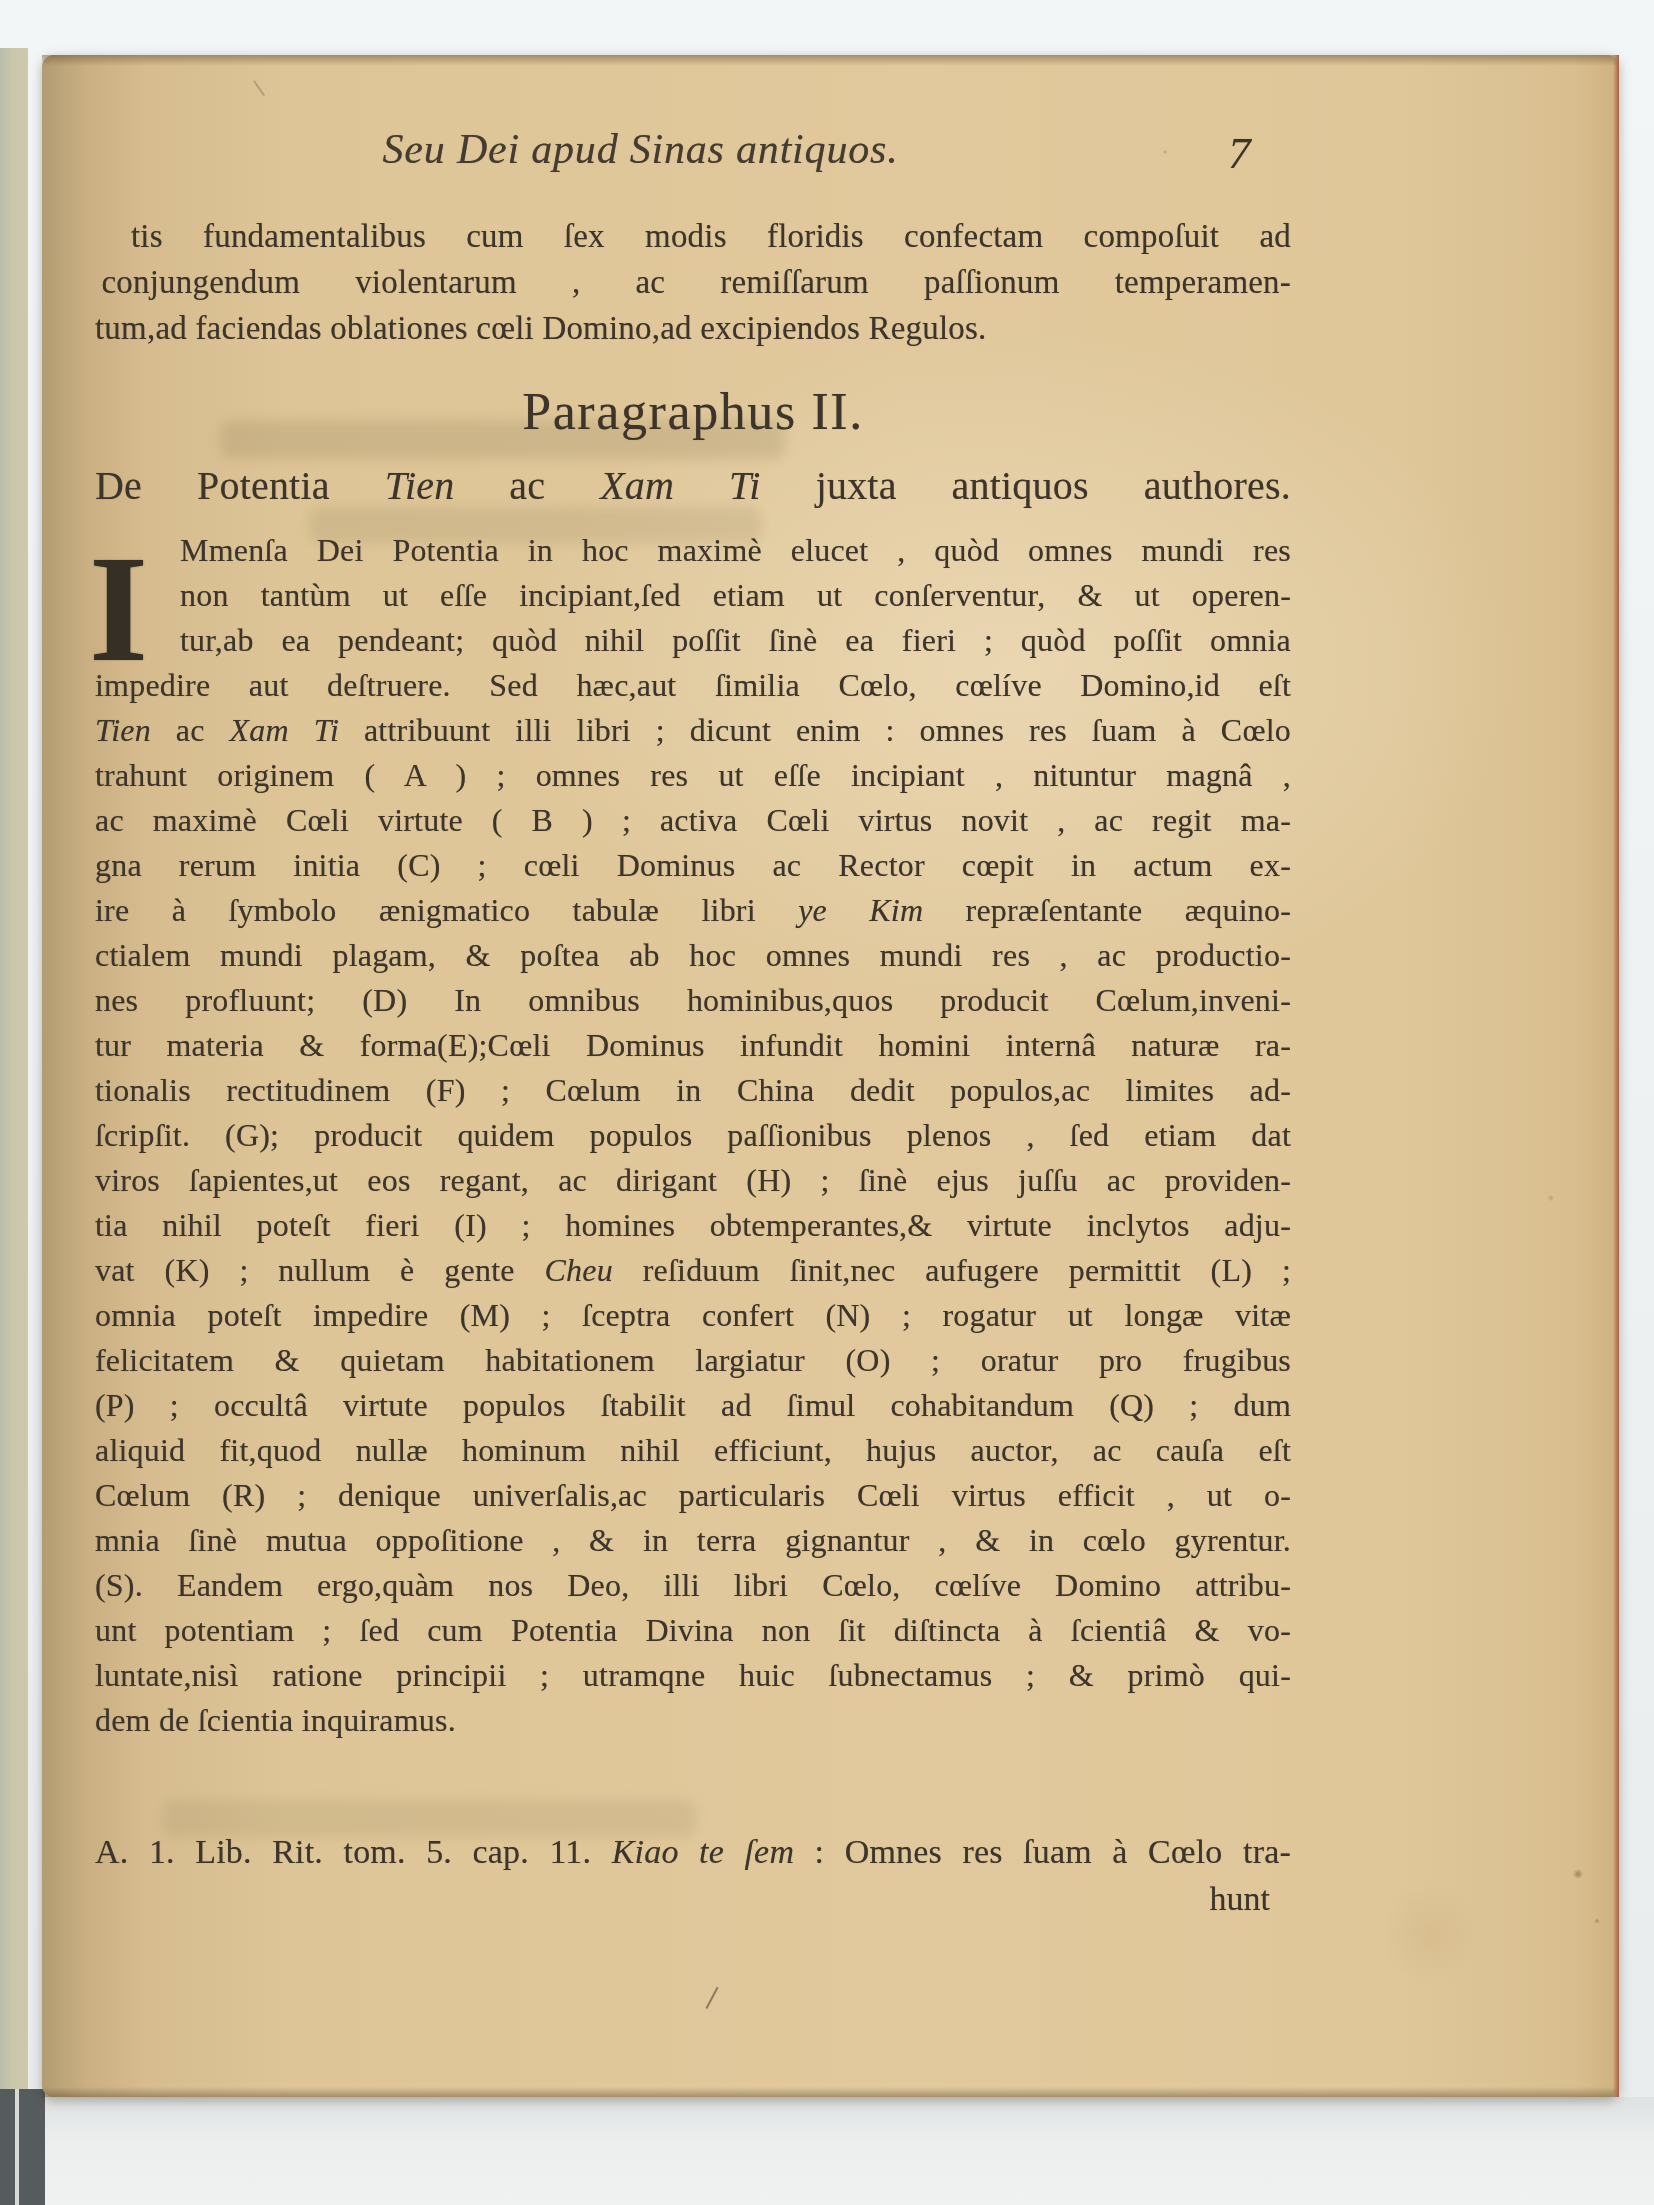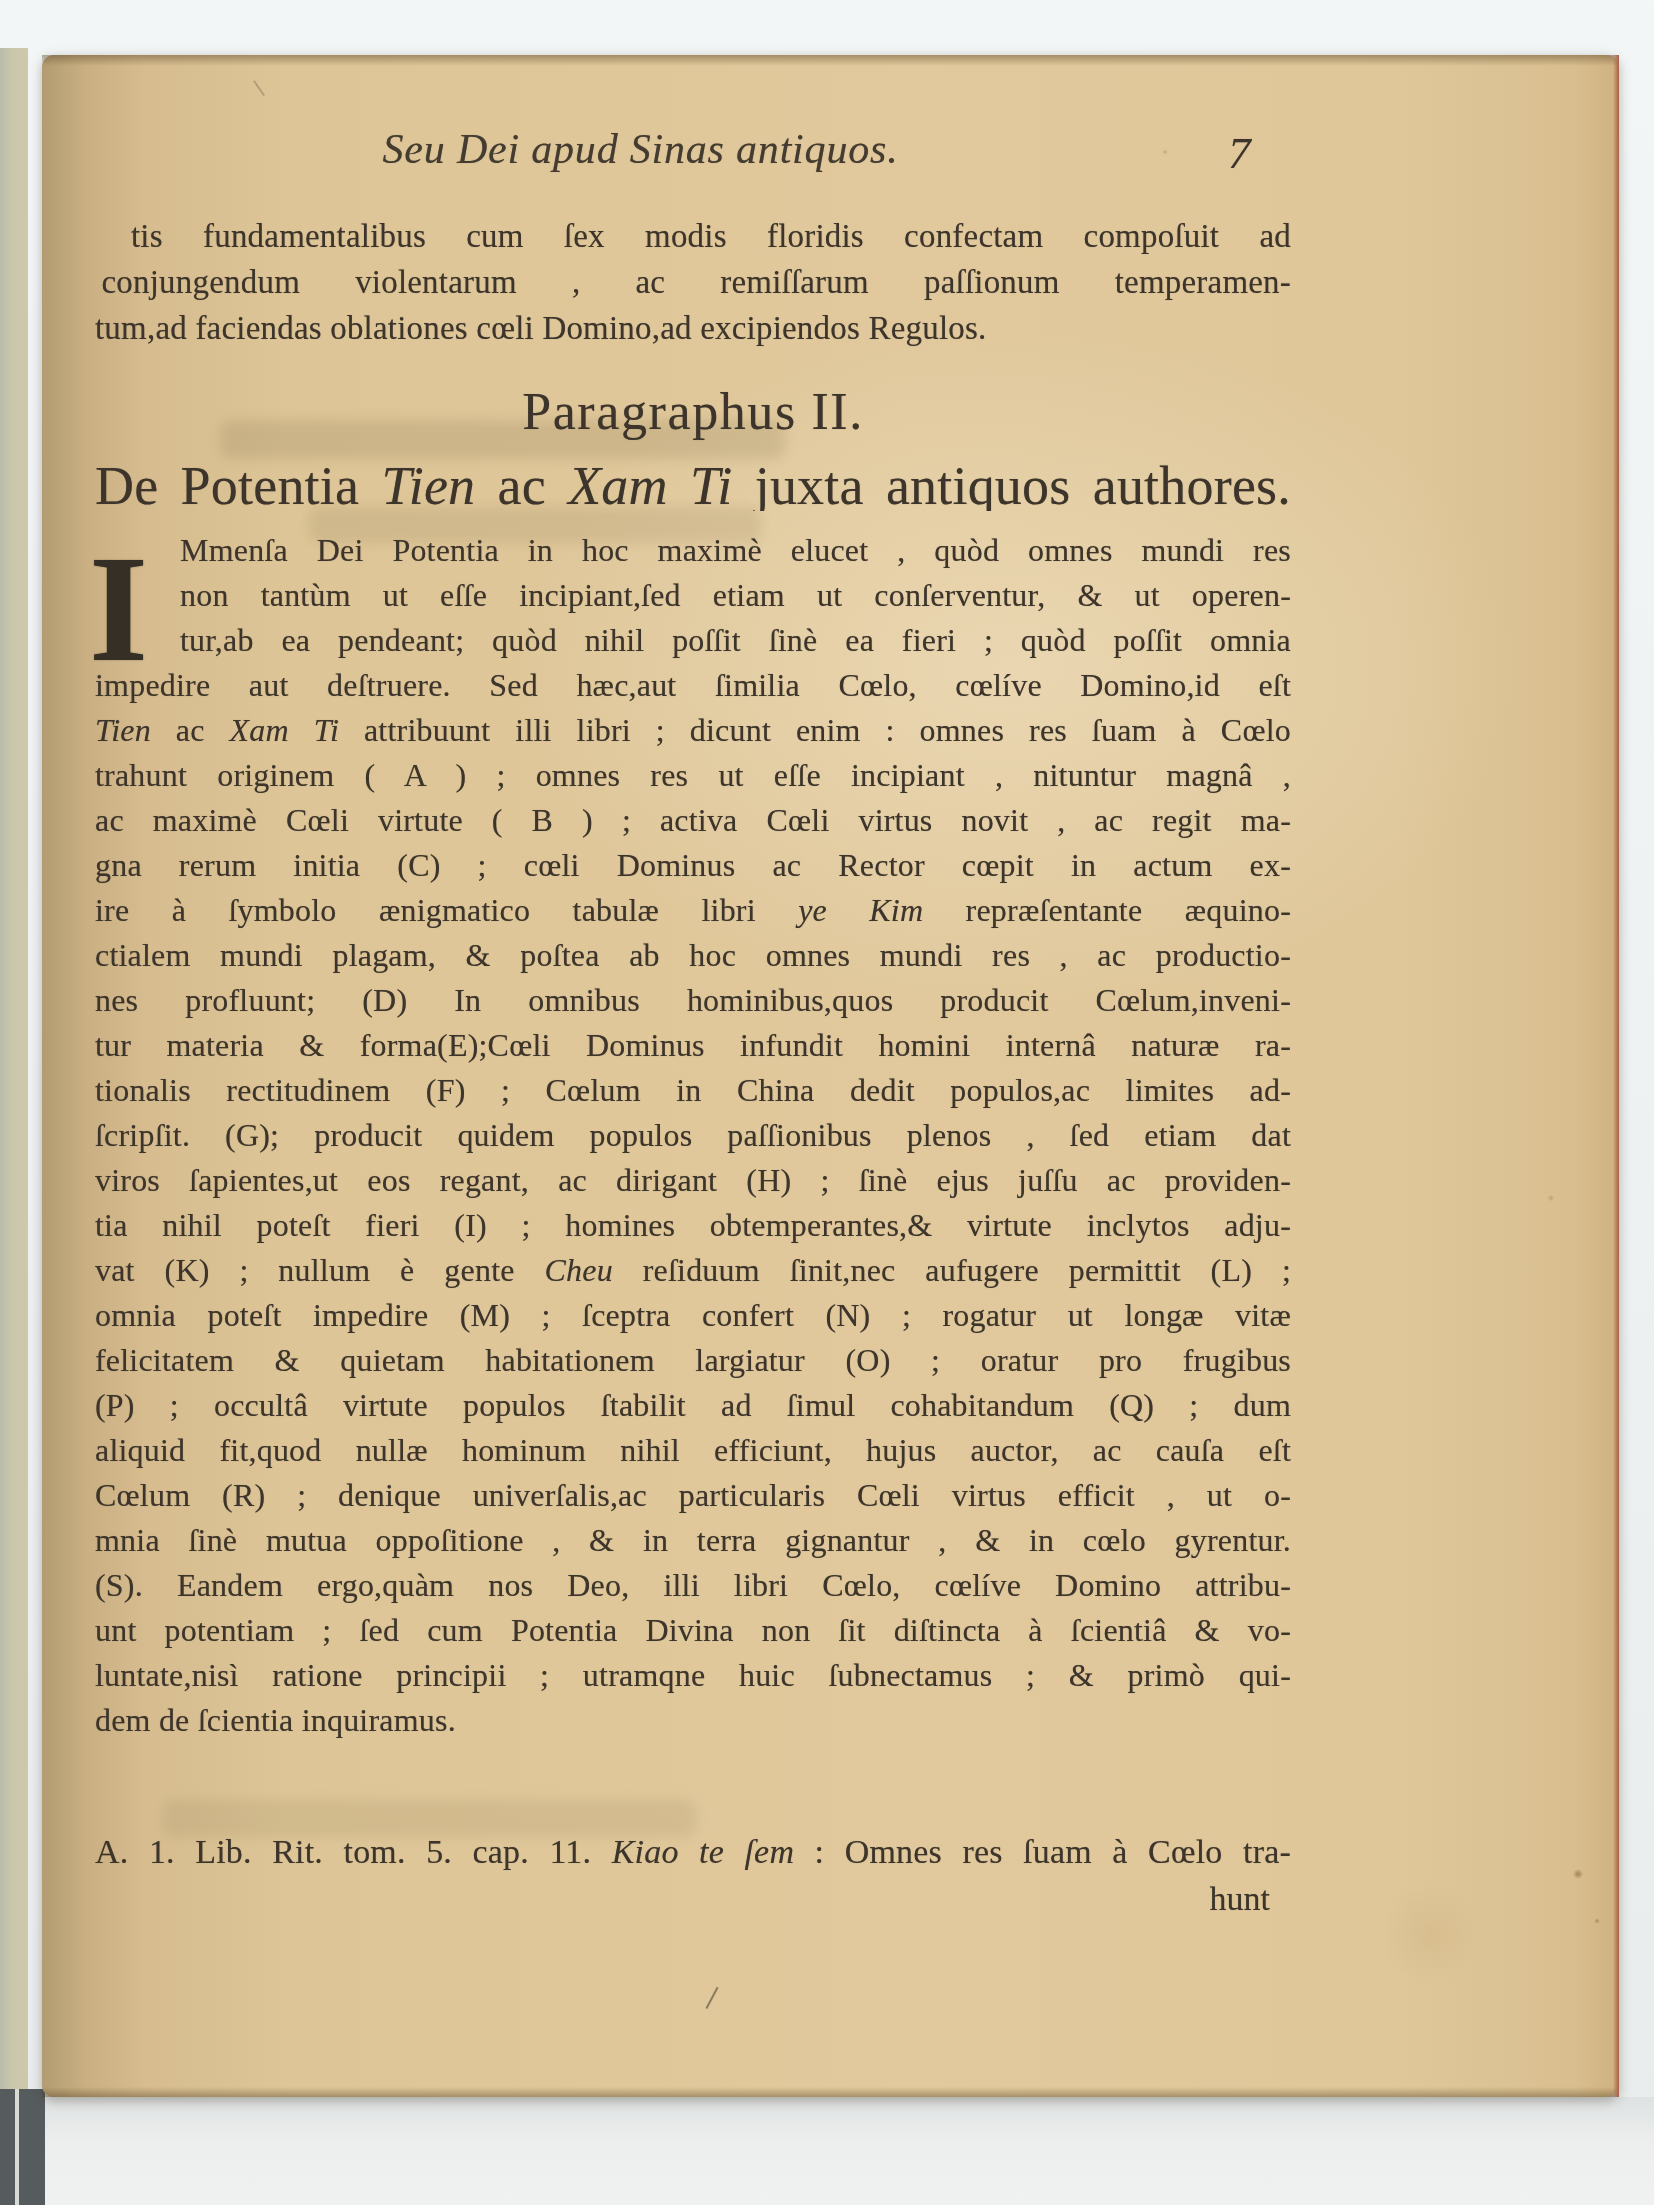--- a/index.html
+++ b/index.html
@@ -76,21 +76,21 @@
   }
   .col{position:absolute;left:53px;width:1196px;font-family:Liberation Serif, serif;}
   .intro{top:158px;font-size:33px;}
   .intro .line{height:46px;line-height:46px;}
   .line{height:45px;line-height:45px;overflow:hidden;text-align:justify;letter-spacing:0.2px;}
   .line.j::after{content:"";display:inline-block;width:100%;height:0;}
   .heading-paragraphus{
     position:absolute;left:53px;top:326px;width:1196px;text-align:center;
     font-size:52px;line-height:61px;letter-spacing:1.6px;
   }
-  .subheading{top:406px;font-size:54px;}
+  .subheading{top:406px;font-size:40px;}
   .subheading .line{height:50px;line-height:50px;}
   .body-text{top:473px;font-size:32px;}
   .drop-cap{
     position:absolute;left:47px;top:478px;width:57px;
     font-size:152px;line-height:152px;font-weight:700;color:#362f26;
     text-shadow:0 0 1.6px rgba(50,42,32,0.5);
   }
   .heading-textus{
     position:absolute;left:53px;top:1703px;width:1196px;text-align:center;
     font-size:50px;line-height:60px;letter-spacing:1.6px;

